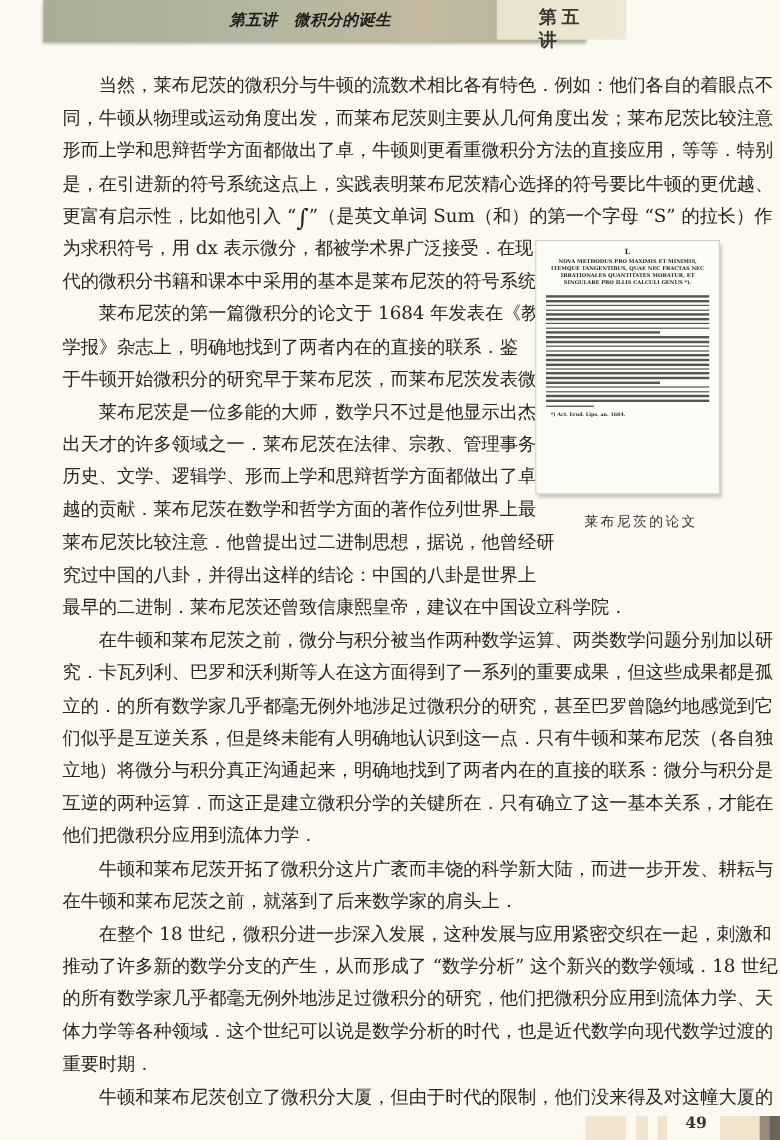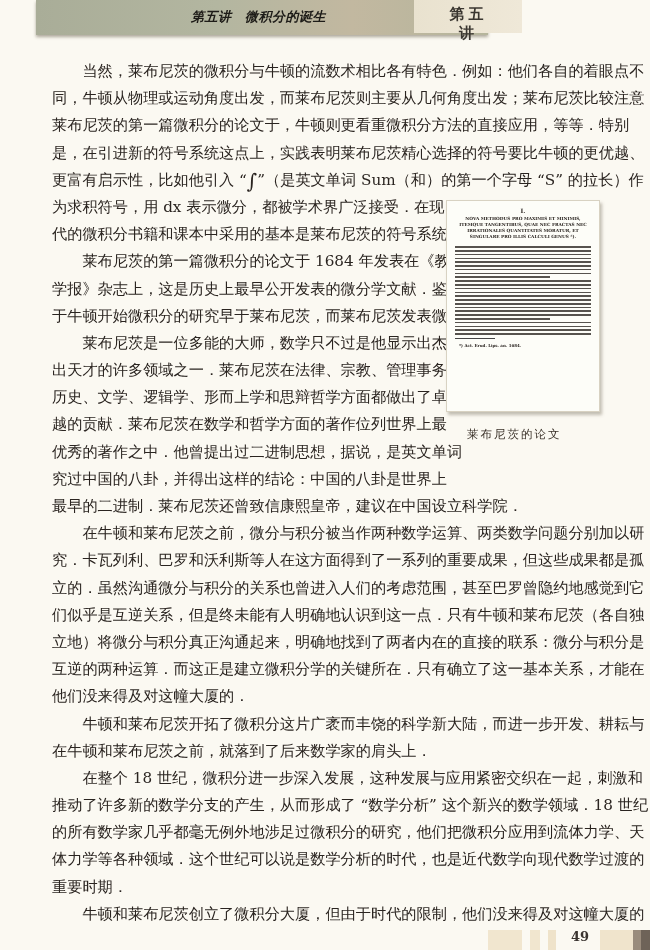--- a/index.html
+++ b/index.html
@@ -17,21 +17,21 @@
   .header-right {
     position:absolute; left:378px; top:0; width:108px; height:33px;
     background:linear-gradient(90deg,#e9e2cf,#efe8d8);
   }
   .header-title {
     position:absolute; left:155px; top:8px; font-family:Liberation Sans, sans-serif;
     font-size:13px; font-weight:bold; font-style:italic; color:#1e1c18; letter-spacing:0.5px;
   }
   .header-badge {
     position:absolute; left:413px; top:5px; font-family:"DejaVu Sans","Liberation Sans",sans-serif;
-    font-size:15px; font-weight:bold; color:#3a3630; letter-spacing:4px;text-align:center;
+    font-size:15px; font-weight:bold; color:#3a3630; letter-spacing:4px;
   }
   .body-text {
     position:absolute; left:52px; top:58px; width:537px;
     font-size:15.2px; line-height:27.2px; text-align:justify; text-align-last:left;
   }
   .line { display:block; white-space:nowrap; height:27.2px; overflow:visible; }
   .indent { padding-left:2em; }
   .narrow { width:392px; }
   .integral { font-size:20px; vertical-align:-3px; }
   .italic { }
@@ -41,65 +41,65 @@
     box-shadow:2px 3px 3px rgba(90,80,60,0.35);
   }
   .fig-roman { text-align:center; font-size:6px; font-weight:bold; margin-top:6px; }
   .fig-title { text-align:center; font-size:4.3px; font-weight:bold; line-height:6px; padding:0 8px; margin-top:2px; }
   .fig-lines { padding:4px 8px 0 8px; }
   .fig-line { height:1.6px; background:#3a3530; margin:2.2px 0; opacity:0.85; }
   .fig-line.short { width:70%; }
   .fig-footnote { font-size:4px; padding:4px 12px; font-weight:bold; }
   .fig-rule { width:40px; height:1px; background:#444; margin:3px 8px 0 8px; }
   .caption {
-    position:absolute; left:467px; top:427px; font-size:11.5px; letter-spacing:2px; color:#3a3128;
+    position:absolute; left:487px; top:427px; font-size:11.5px; letter-spacing:2px; color:#3a3128;
   }
   .footer-strip { position:absolute; top:930px; height:20px; }
   .page-number {
     position:absolute; left:571px; top:929px; font-size:13px; color:#3a3430;font-weight:bold;
   }
 </style>
 </head>
 <body>
 
 <div class="header-bar">
   <span class="header-title">第五讲　微积分的诞生</span>
   <div class="header-right"></div>
   <span class="header-badge">第五讲</span>
 </div>
 
 <div class="body-text">
 
   <span class="line indent">当然，莱布尼茨的微积分与牛顿的流数术相比各有特色．例如：他们各自的着眼点不</span>
   <span class="line">同，牛顿从物理或运动角度出发，而莱布尼茨则主要从几何角度出发；莱布尼茨比较注意</span>
-  <span class="line">莱布尼茨的第一篇微积分的论文于，牛顿则更看重微积分方法的直接应用，等等．特别</span>
+  <span class="line">形而上学和思辩哲学方面都做出了卓，牛顿则更看重微积分方法的直接应用，等等．特别</span>
   <span class="line">是，在引进新的符号系统这点上，实践表明莱布尼茨精心选择的符号要比牛顿的更优越、</span>
   <span class="line"><span>更富有启示性，比如他引入 “</span><span class="integral">∫</span><span>”（是英文单词 </span><span class="italic">Sum</span><span>（和）的第一个字母 “S” 的拉长）作</span></span>
   <span class="line narrow"><span>为求积符号，用 </span><span class="italic">dx</span><span> 表示微分，都被学术界广泛接受．在现</span></span>
   <span class="line narrow">代的微积分书籍和课本中采用的基本是莱布尼茨的符号系统．</span>
 
   <span class="line narrow indent">莱布尼茨的第一篇微积分的论文于 1684 年发表在《教师</span>
-  <span class="line narrow">学报》杂志上，这是历史上最早公开发表的微分学文献．鉴</span>
+  <span class="line narrow">学报》杂志上，明确地找到了两者内在的直接的联系．鉴</span>
   <span class="line narrow">于牛顿开始微积分的研究早于莱布尼茨，而莱布尼茨发表微</span>
 
   <span class="line narrow indent">莱布尼茨是一位多能的大师，数学只不过是他显示出杰</span>
   <span class="line narrow">出天才的许多领域之一．莱布尼茨在法律、宗教、管理事务、</span>
   <span class="line narrow">历史、文学、逻辑学、形而上学和思辩哲学方面都做出了卓</span>
   <span class="line narrow">越的贡献．莱布尼茨在数学和哲学方面的著作位列世界上最</span>
-  <span class="line narrow">优秀的著作之中．他曾提出过二进制思想，据说，是英文单词</span>
+  <span class="line narrow">莱布尼茨比较注意．他曾提出过二进制思想，据说，他曾经研</span>
   <span class="line narrow">究过中国的八卦，并得出这样的结论：中国的八卦是世界上</span>
   <span class="line">最早的二进制．莱布尼茨还曾致信康熙皇帝，建议在中国设立科学院．</span>
 
   <span class="line indent">在牛顿和莱布尼茨之前，微分与积分被当作两种数学运算、两类数学问题分别加以研</span>
   <span class="line">究．卡瓦列利、巴罗和沃利斯等人在这方面得到了一系列的重要成果，但这些成果都是孤</span>
-  <span class="line">立的．虽然沟通微分与积分的关系也曾进入人们的考虑范围，甚至巴罗曾隐约地感觉到它</span>
+  <span class="line">立的．的所有数学家几乎都毫无例外地涉足过微积分的研究，甚至巴罗曾隐约地感觉到它</span>
   <span class="line">们似乎是互逆关系，但是终未能有人明确地认识到这一点．只有牛顿和莱布尼茨（各自独</span>
   <span class="line">立地）将微分与积分真正沟通起来，明确地找到了两者内在的直接的联系：微分与积分是</span>
   <span class="line">互逆的两种运算．而这正是建立微积分学的关键所在．只有确立了这一基本关系，才能在</span>
-  <span class="line">他们没来得及对这幢大厦的．</span>
+  <span class="line">他们把微积分应用到流体力学．</span>
 
   <span class="line indent">牛顿和莱布尼茨开拓了微积分这片广袤而丰饶的科学新大陆，而进一步开发、耕耘与</span>
   <span class="line">在牛顿和莱布尼茨之前，就落到了后来数学家的肩头上．</span>
 
   <span class="line indent">在整个 18 世纪，微积分进一步深入发展，这种发展与应用紧密交织在一起，刺激和</span>
   <span class="line">推动了许多新的数学分支的产生，从而形成了 “数学分析” 这个新兴的数学领域．18 世纪</span>
   <span class="line">的所有数学家几乎都毫无例外地涉足过微积分的研究，他们把微积分应用到流体力学、天</span>
   <span class="line">体力学等各种领域．这个世纪可以说是数学分析的时代，也是近代数学向现代数学过渡的</span>
   <span class="line">重要时期．</span>
 

